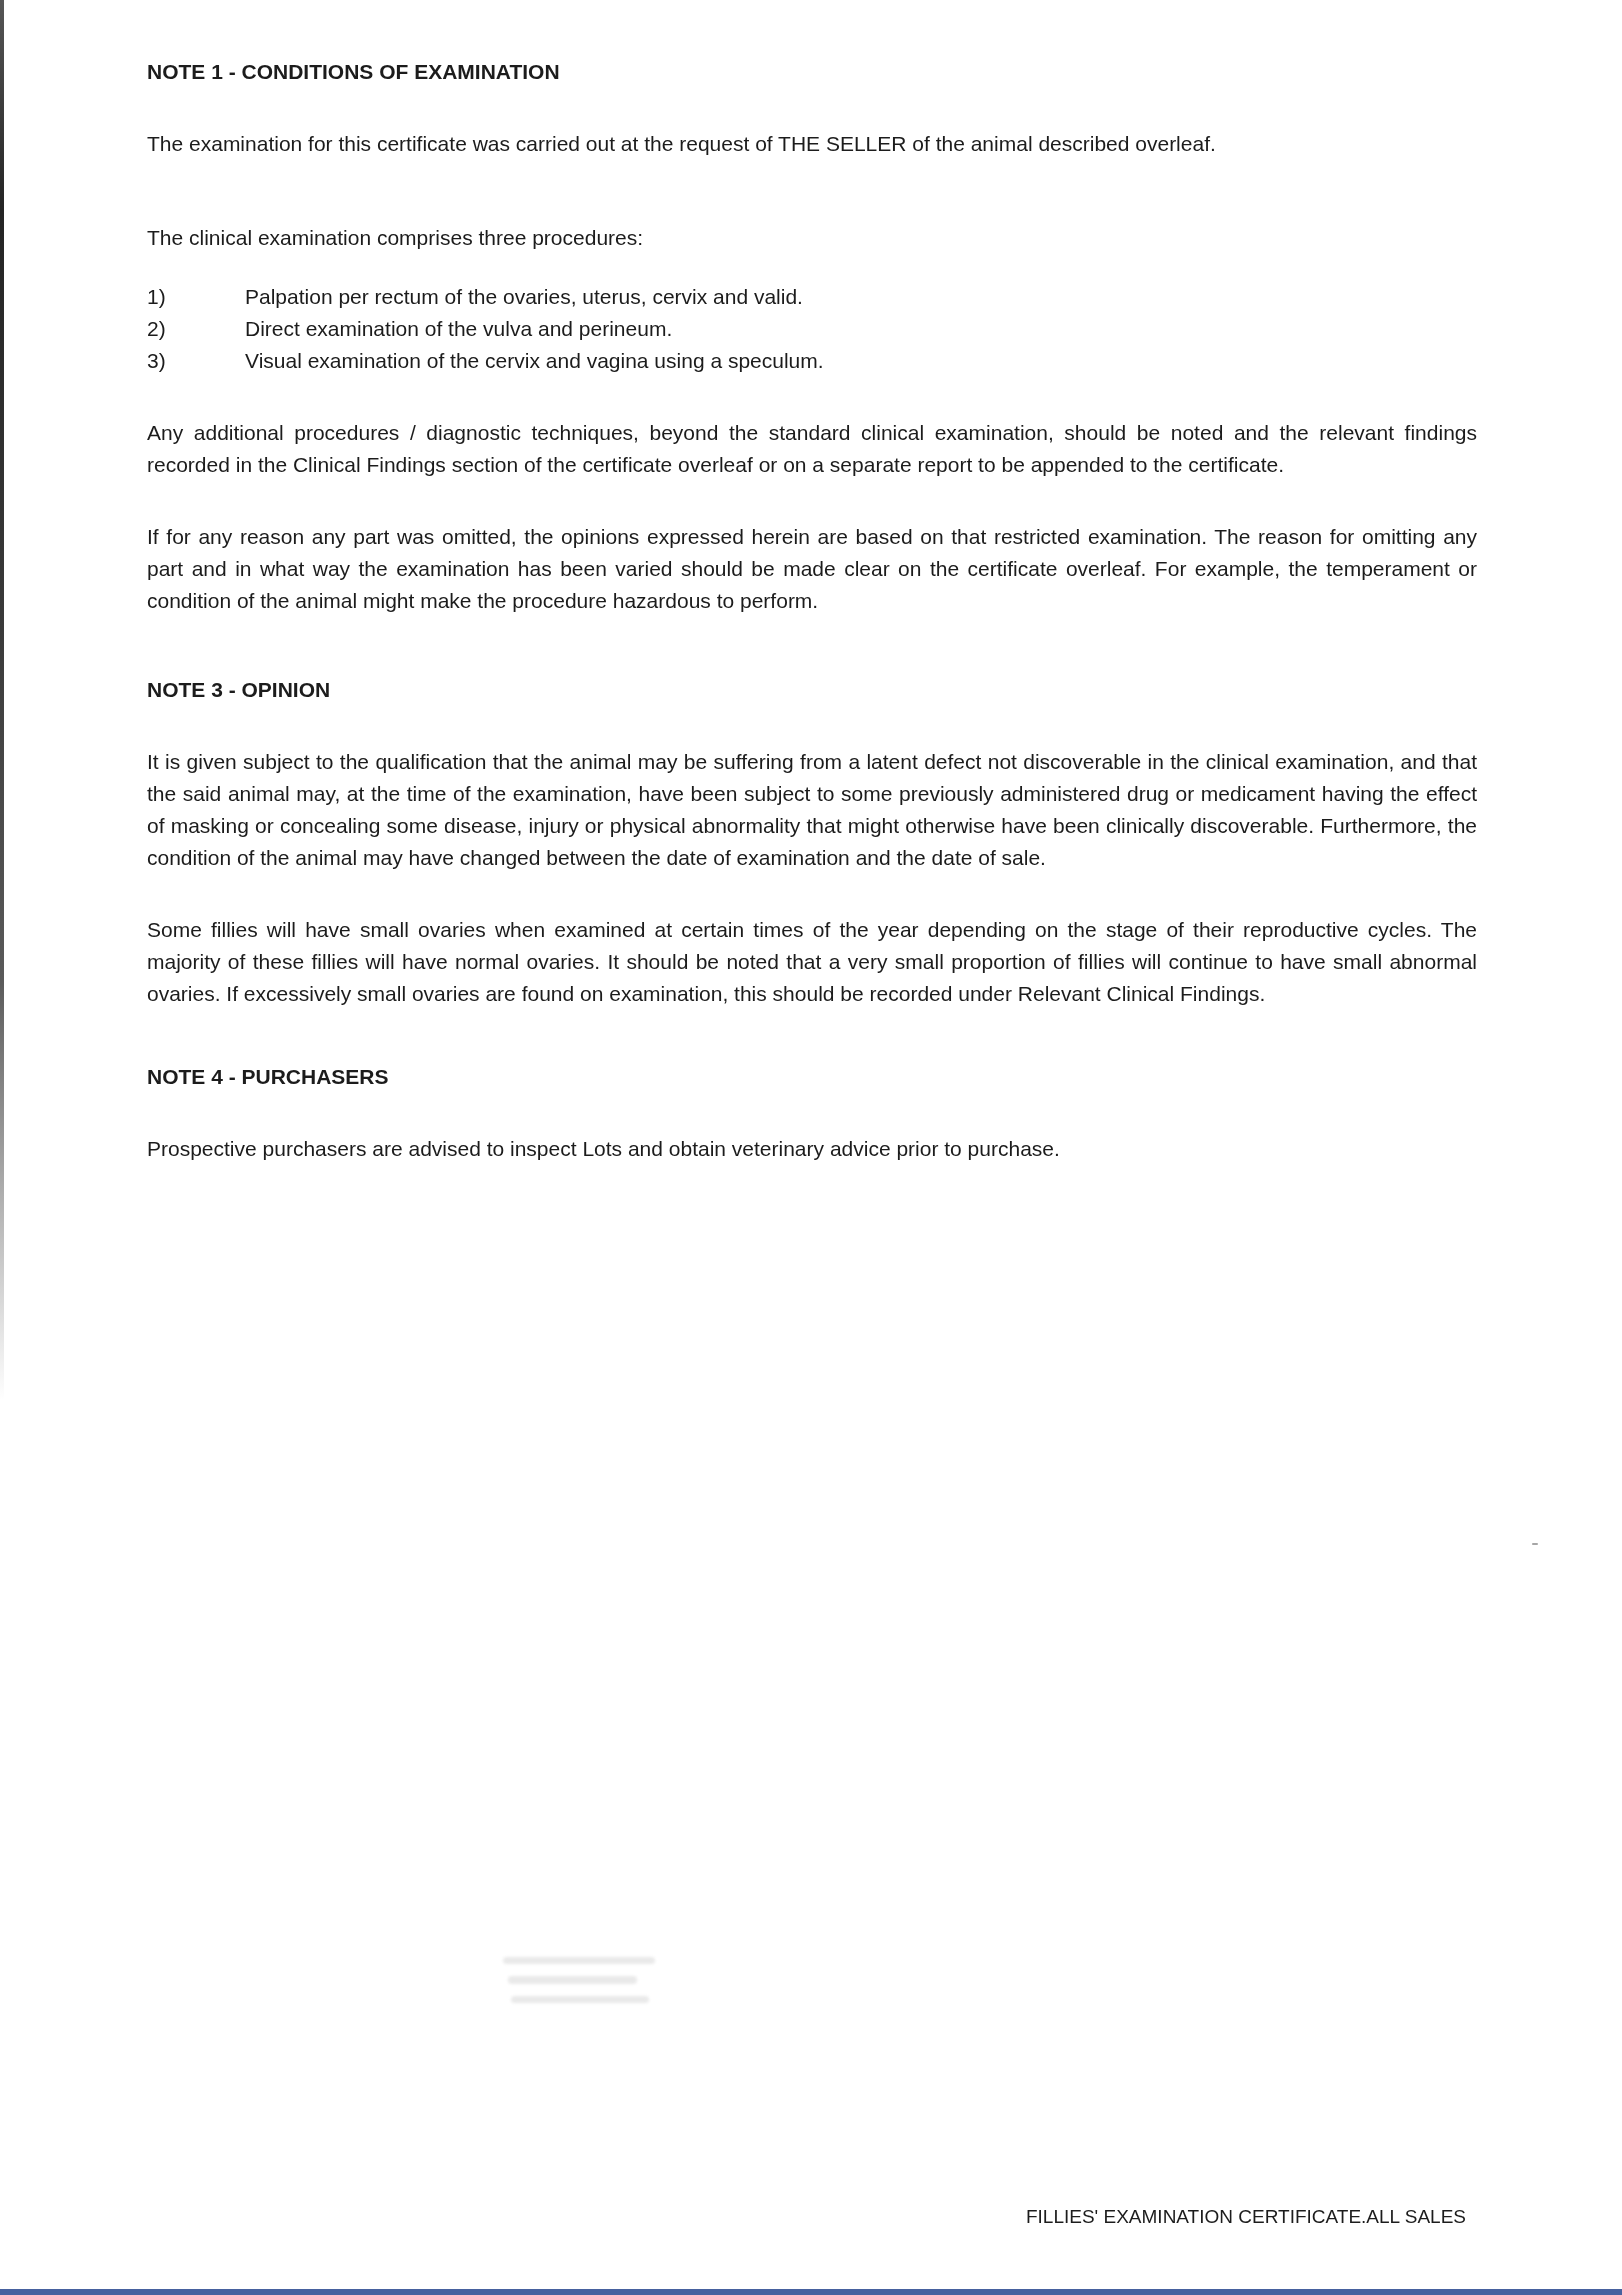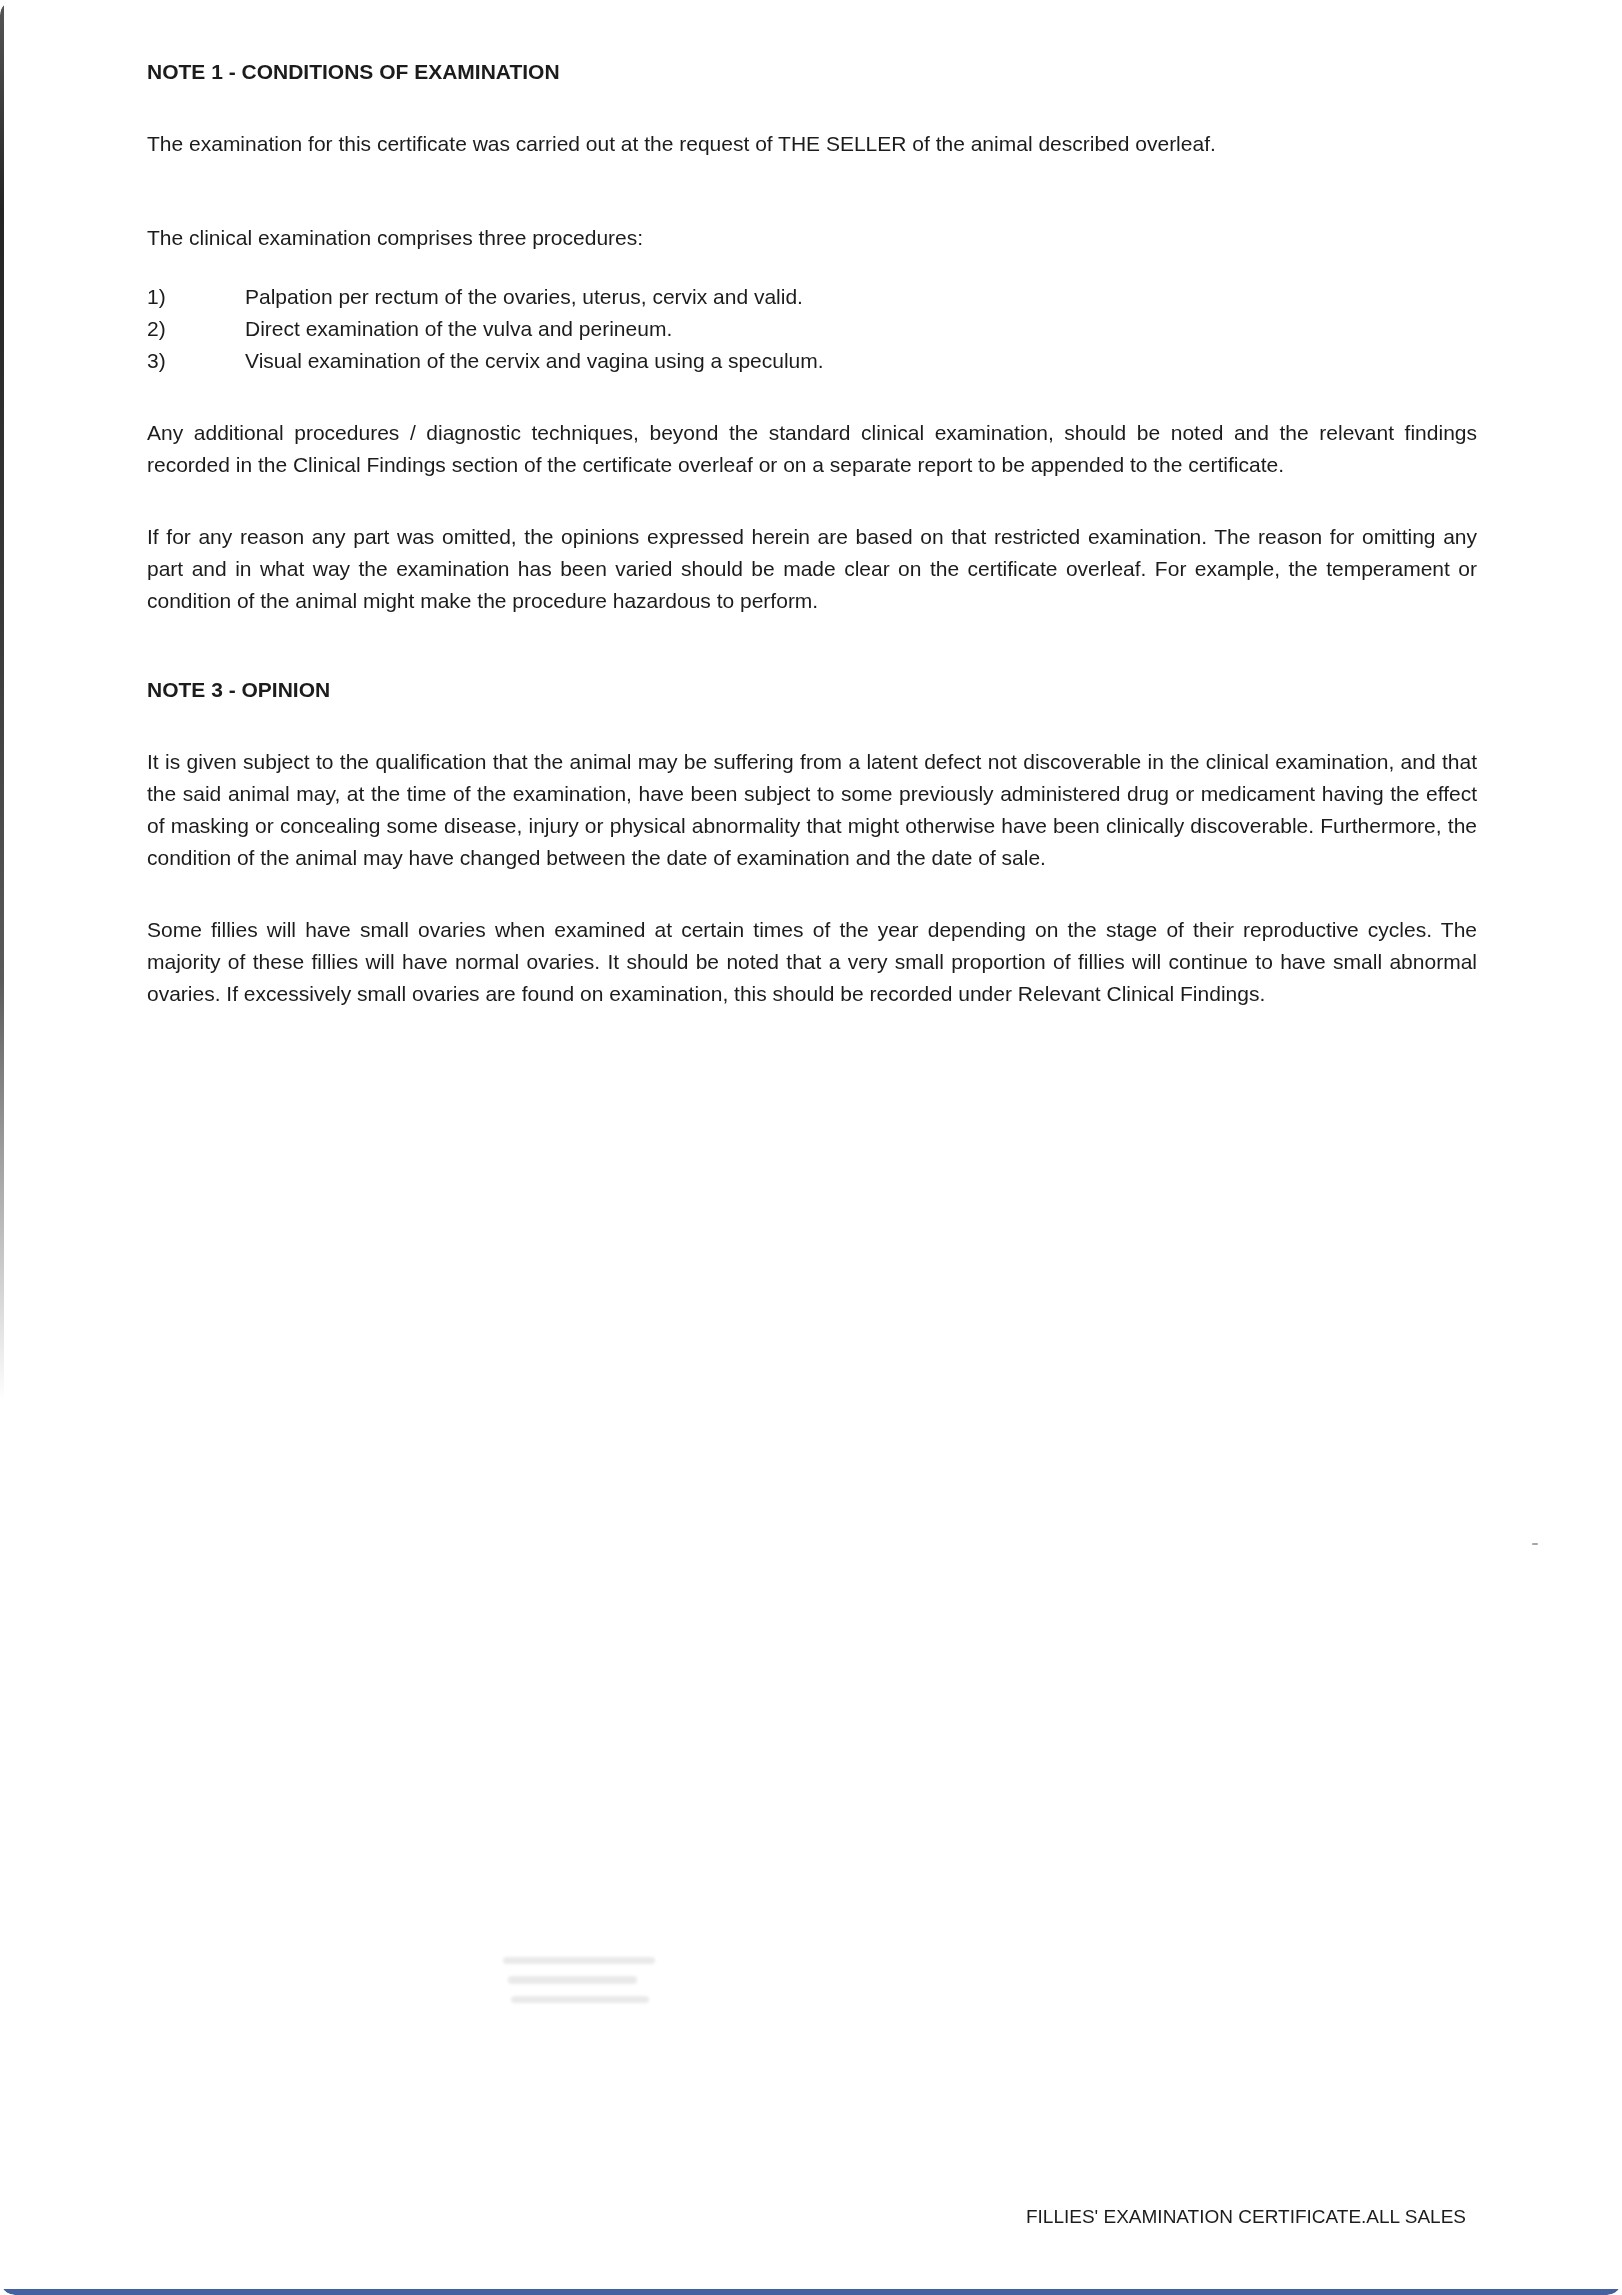--- a/index.html
+++ b/index.html
@@ -1,15 +1,15 @@
 <!DOCTYPE html>
 <html style="font-size:7.3px"><head>
 <meta charset="utf-8">
 <style>
-  * { margin: 0; padding: 0; box-sizing: border-box; border-radius: 15px; }
+  * { margin: 0; padding: 0; box-sizing: border-box; }
   html, body { background: #ffffff; }
   .page {
     position: relative;
     width: 1622px;
     height: 2295px;
     background: #ffffff;
     font-family: "Liberation Sans", sans-serif;
     font-size: 21px;
     line-height: 32px;
     color: #1c1c1c;
@@ -119,20 +119,24 @@
       <p class="para">Any additional procedures / diagnostic techniques, beyond the standard clinical examination, should be noted and the relevant findings recorded in the Clinical Findings section of the certificate overleaf or on a separate report to be appended to the certificate.</p>
       <p class="para">If for any reason any part was omitted, the opinions expressed herein are based on that restricted examination.  The reason for omitting any part and in what way the examination has been varied should be made clear on the certificate overleaf.  For example, the temperament or condition of the animal might make the procedure hazardous to perform.</p>
     </section>
 
     <section class="note note-3">
       <h2 class="note-heading">NOTE 3 - OPINION</h2>
       <p class="para">It is given subject to the qualification that the animal may be suffering from a latent defect not discoverable in the clinical examination, and that the said animal may, at the time of the examination, have been subject to some previously administered drug or medicament having the effect of masking or concealing some disease, injury or physical abnormality that might otherwise have been clinically discoverable.  Furthermore, the condition of the animal may have changed between the date of examination and the date of sale.</p>
       <p class="para">Some fillies will have small ovaries when examined at certain times of the year depending on the stage of their reproductive cycles.  The majority of these fillies will have normal ovaries.  It should be noted that a very small proportion of fillies will continue to have small abnormal ovaries.  If excessively small ovaries are found on examination, this should be recorded under Relevant Clinical Findings.</p>
     </section>
 
+    <section class="note note-4">
+      <h2 class="note-heading">NOTE 4 - PURCHASERS</h2>
+      <p class="para single">Prospective purchasers are advised to inspect Lots and obtain veterinary advice prior to purchase.</p>
+    </section>
 
   </div>
 
   <div class="faint-stamp">
     <div class="smudge-line"></div>
     <div class="smudge-line"></div>
     <div class="smudge-line"></div>
   </div>
 
   <div class="speck"></div>

